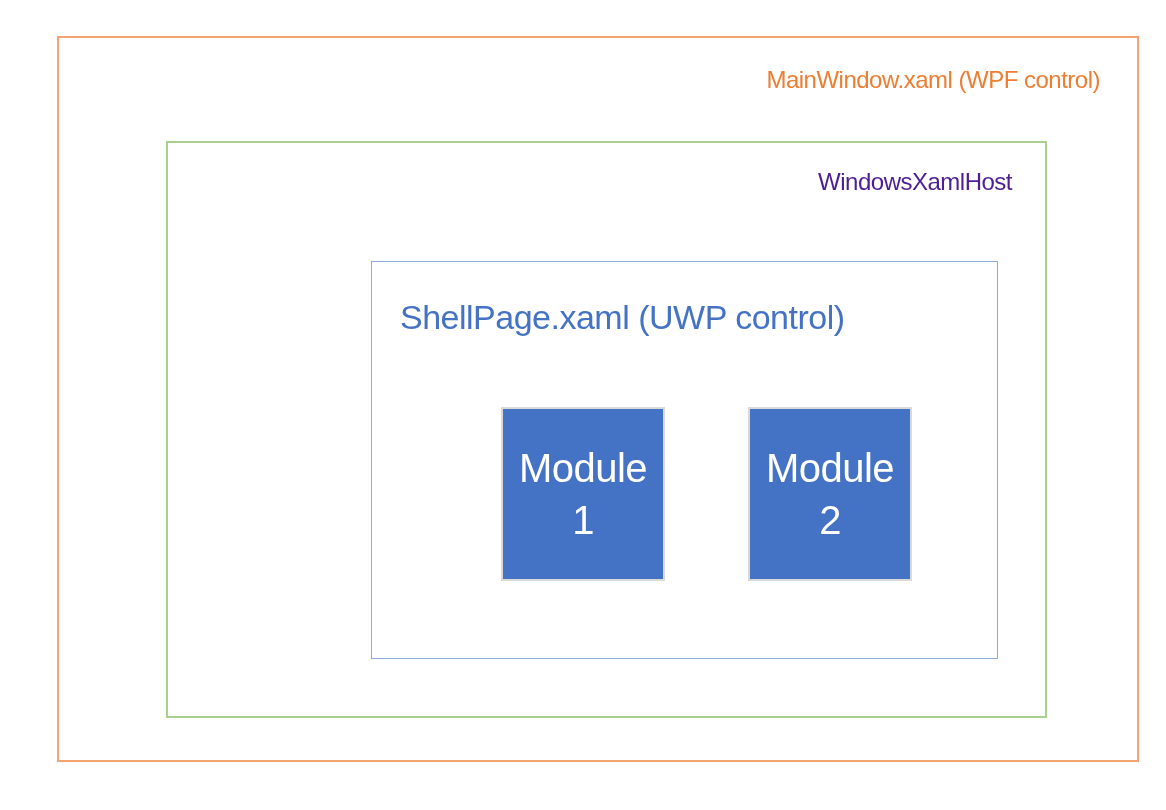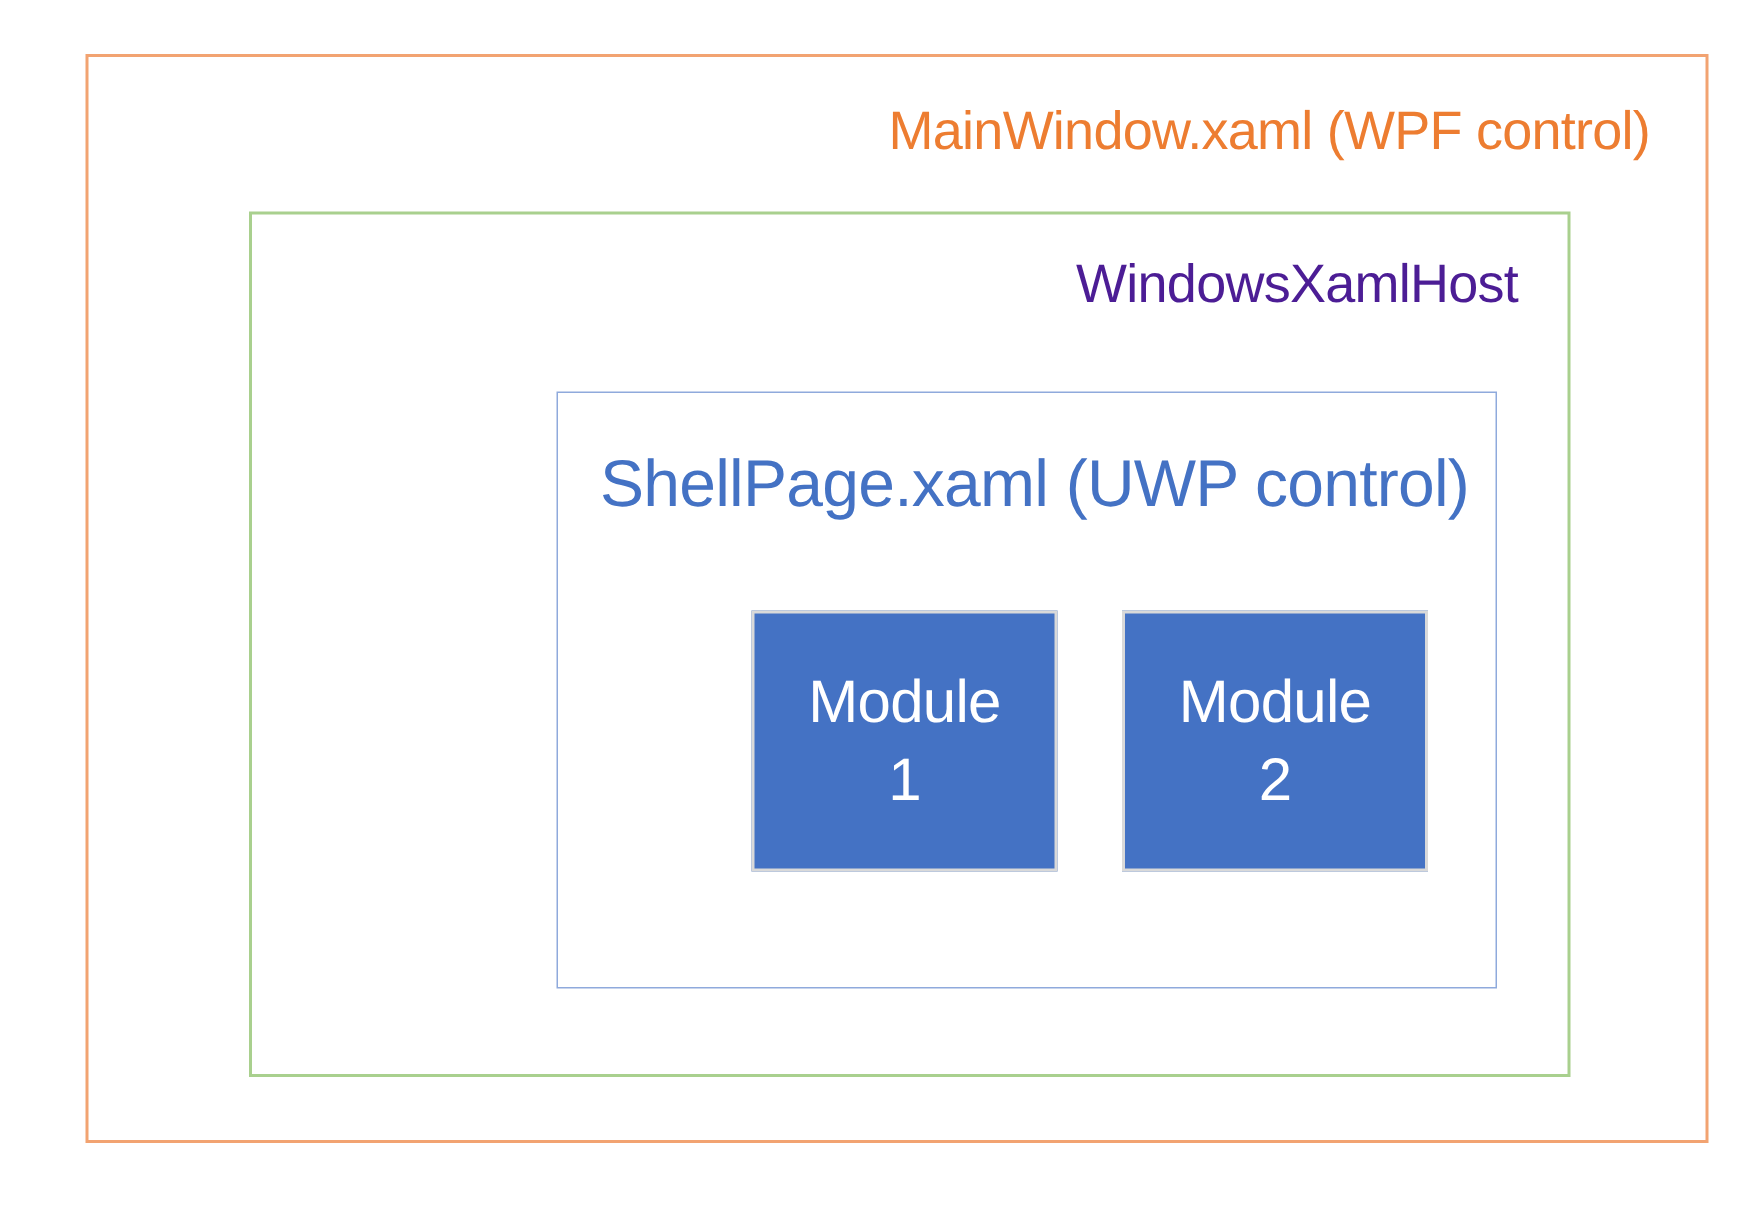--- a/index.html
+++ b/index.html
@@ -37,42 +37,42 @@
   .shell-box {
     left: 371px;
     top: 261px;
     width: 627px;
     height: 398px;
     border: 1.5px solid #8FAADC;
   }
   .diagram-label {
     position: absolute;
     white-space: nowrap;
-    font-size: 36px;
+    font-size: 24px;
     letter-spacing: -0.5px;
   }
   .outer-label {
     top: 66px;
     right: 66px;
     color: #ED7D31;
   }
   .host-label {
     top: 168px;
     right: 154px;
     color: #4c1d95;
   }
   .shell-label {
     top: 298px;
     left: 400px;
-    font-size: 44px;
+    font-size: 34px;
     color: #4472C4;
   }
   .module-box {
     position: absolute;
-    width: 204px;
+    width: 164px;
     height: 174px;
     box-sizing: border-box;
     background: #4472C4;
     border: 2px solid #D9D9D9;
     display: flex;
     flex-direction: column;
     align-items: center;
     justify-content: center;
     color: #FFFFFF;
     font-size: 40px;

